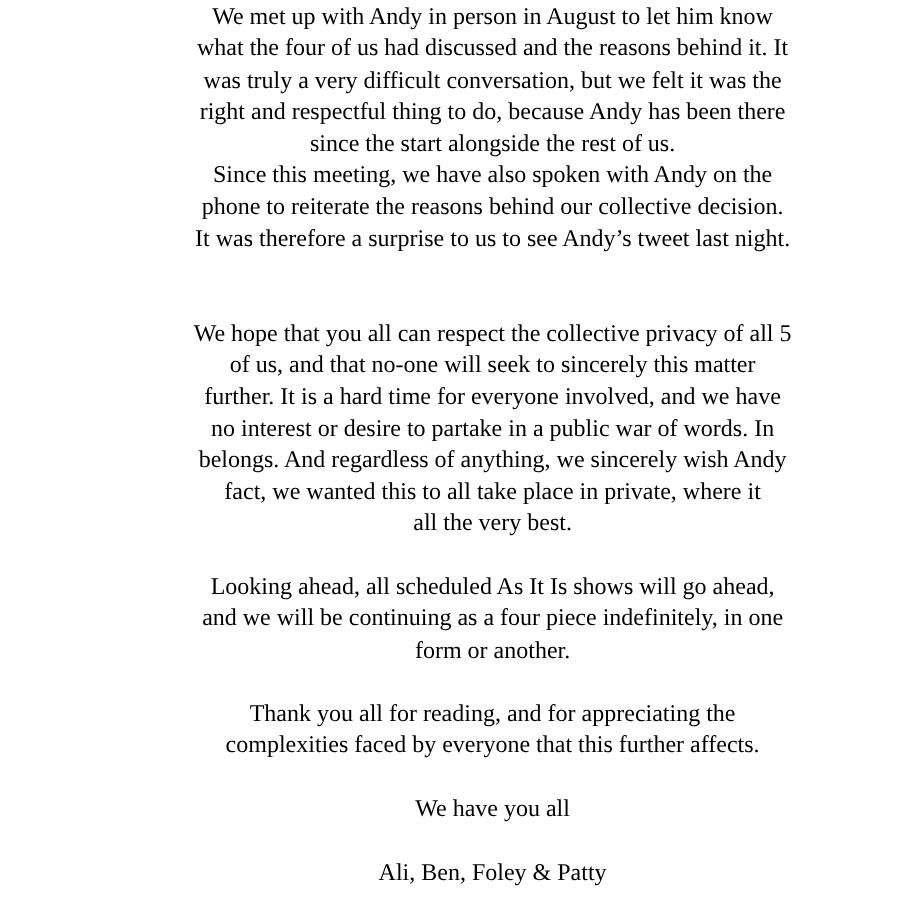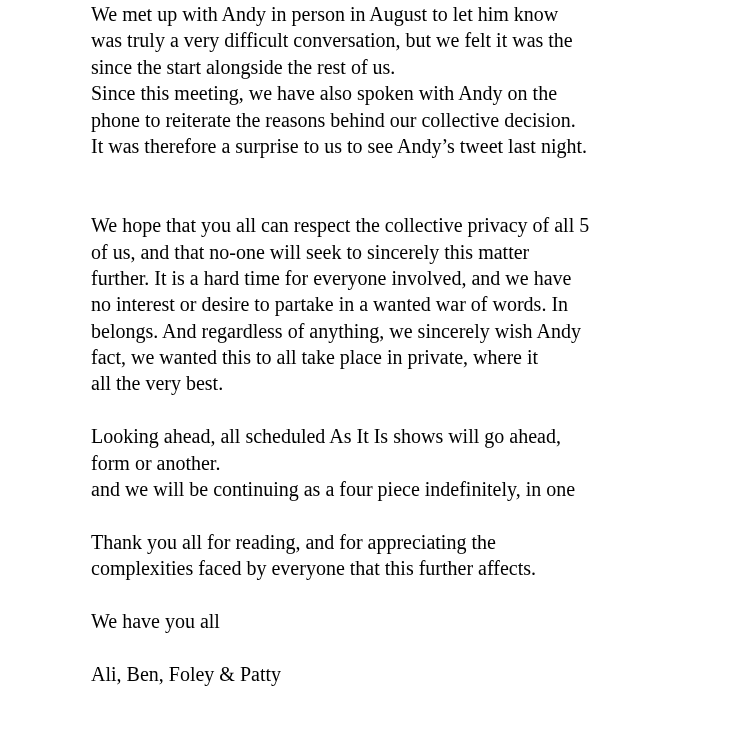--- a/index.html
+++ b/index.html
@@ -19,61 +19,64 @@
     padding: 1px 20px 0 91px;
     font-family: "Liberation Serif", "DejaVu Serif", serif;
     font-size: 20px;
     line-height: 26.4px;
     color: #000000;
     -webkit-font-smoothing: antialiased;
   }
   .line {
     white-space: pre;
     height: 26.4px;
+    text-align: center;
   }
   .blank {
     height: 26.4px;
   }
   .paragraph {
     margin: 0;
   }
 </style>
 </head>
 <body>
 
 <div class="page">
 
   <div class="paragraph">
     <div class="line">We met up with Andy in person in August to let him know</div>
+    <div class="line">what the four of us had discussed and the reasons behind it. It</div>
     <div class="line">was truly a very difficult conversation, but we felt it was the</div>
+    <div class="line">right and respectful thing to do, because Andy has been there</div>
     <div class="line">since the start alongside the rest of us.</div>
     <div class="line">Since this meeting, we have also spoken with Andy on the</div>
     <div class="line">phone to reiterate the reasons behind our collective decision.</div>
     <div class="line">It was therefore a surprise to us to see Andy’s tweet last night.</div>
   </div>
 
   <div class="blank"></div>
   <div class="blank"></div>
 
   <div class="paragraph">
     <div class="line">We hope that you all can respect the collective privacy of all 5</div>
     <div class="line">of us, and that no-one will seek to sincerely this matter</div>
     <div class="line">further. It is a hard time for everyone involved, and we have</div>
-    <div class="line">no interest or desire to partake in a wanted war of words. In</div>
+    <div class="line">no interest or desire to partake in a public war of words. In</div>
     <div class="line">belongs. And regardless of anything, we sincerely wish Andy</div>
     <div class="line">fact, we wanted this to all take place in private, where it</div>
     <div class="line">all the very best.</div>
   </div>
 
   <div class="blank"></div>
 
   <div class="paragraph">
     <div class="line">Looking ahead, all scheduled As It Is shows will go ahead,</div>
+    <div class="line">and we will be continuing as a four piece indefinitely, in one</div>
     <div class="line">form or another.</div>
-    <div class="line">and we will be continuing as a four piece indefinitely, in one</div>
   </div>
 
   <div class="blank"></div>
 
   <div class="paragraph">
     <div class="line">Thank you all for reading, and for appreciating the</div>
     <div class="line">complexities faced by everyone that this further affects.</div>
   </div>
 
   <div class="blank"></div>

